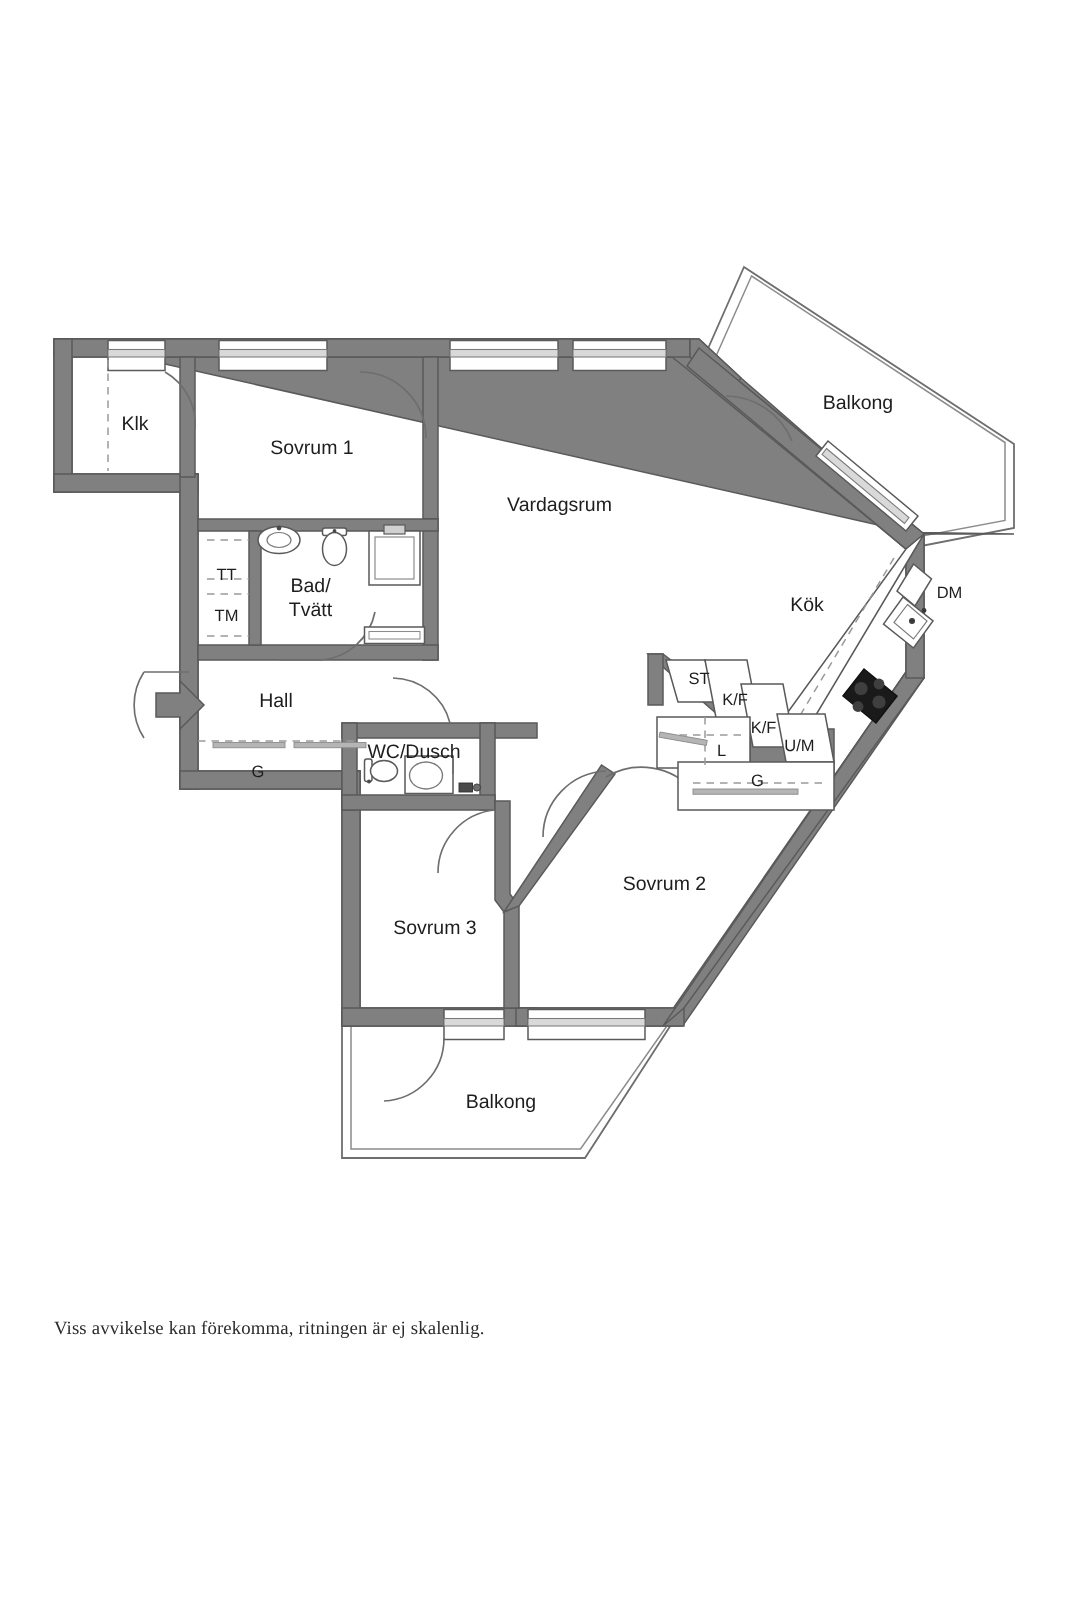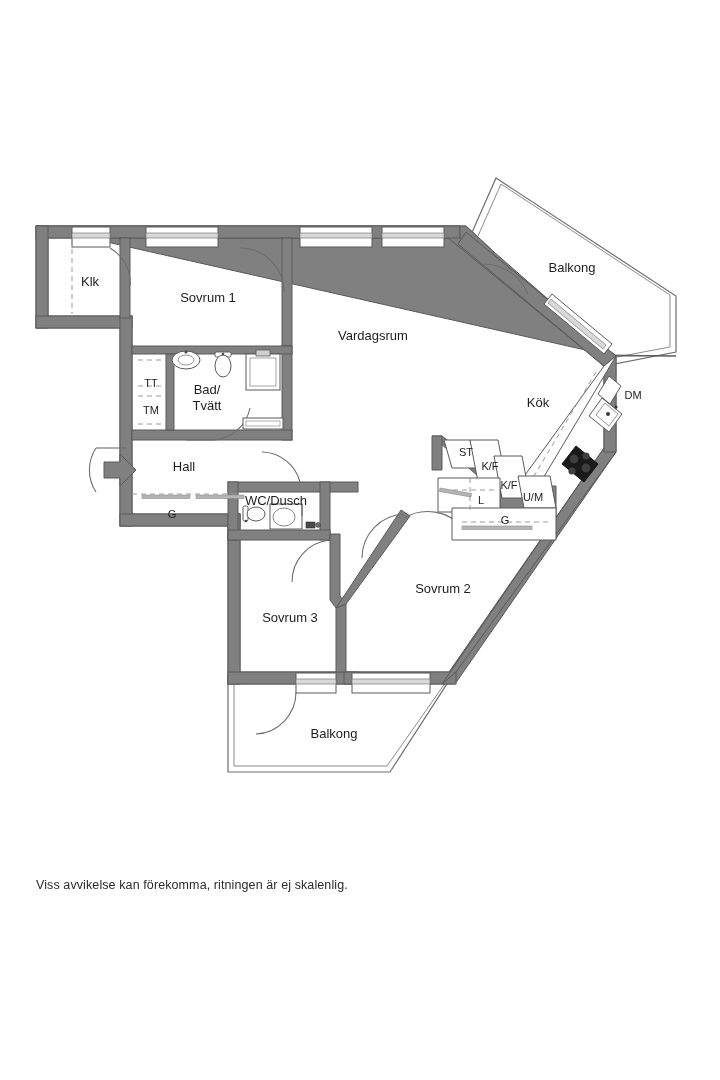--- a/index.html
+++ b/index.html
@@ -37,21 +37,21 @@
     font-family: "Liberation Sans", sans-serif;
     font-size: 11px;
     fill: #1d1d1d;
     text-anchor: middle;
     dominant-baseline: middle;
   }
   .caption {
     position: absolute;
     left: 36px;
     top: 878px;
-    font-family: Liberation Sans, sans-serif;
+    font-family: Liberation Serif, serif;
     font-size: 12.5px;
     color: #2b2b2b;
     letter-spacing: 0.1px;
     white-space: nowrap;
   }
 </style>
 </head>
 <body>
 
 <div id="plan-wrap">

